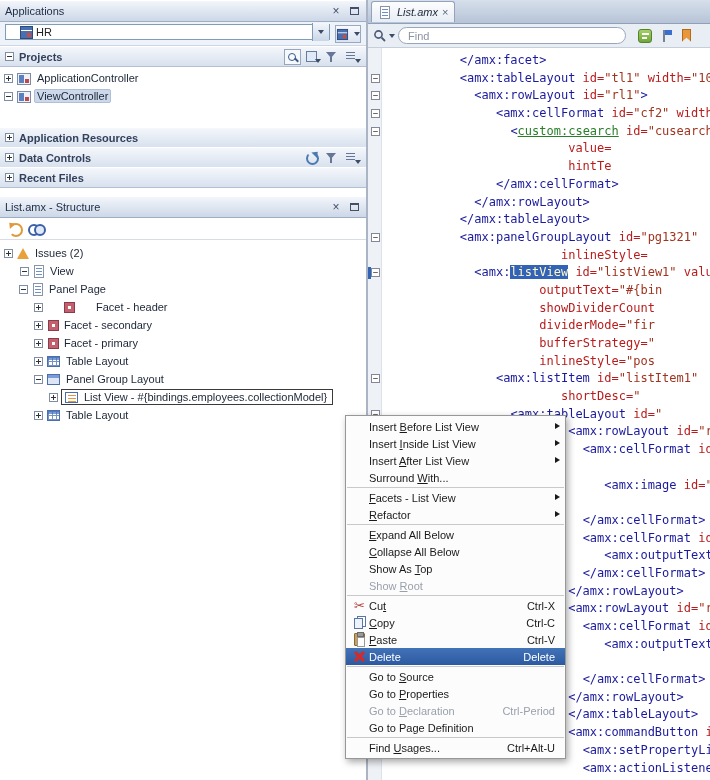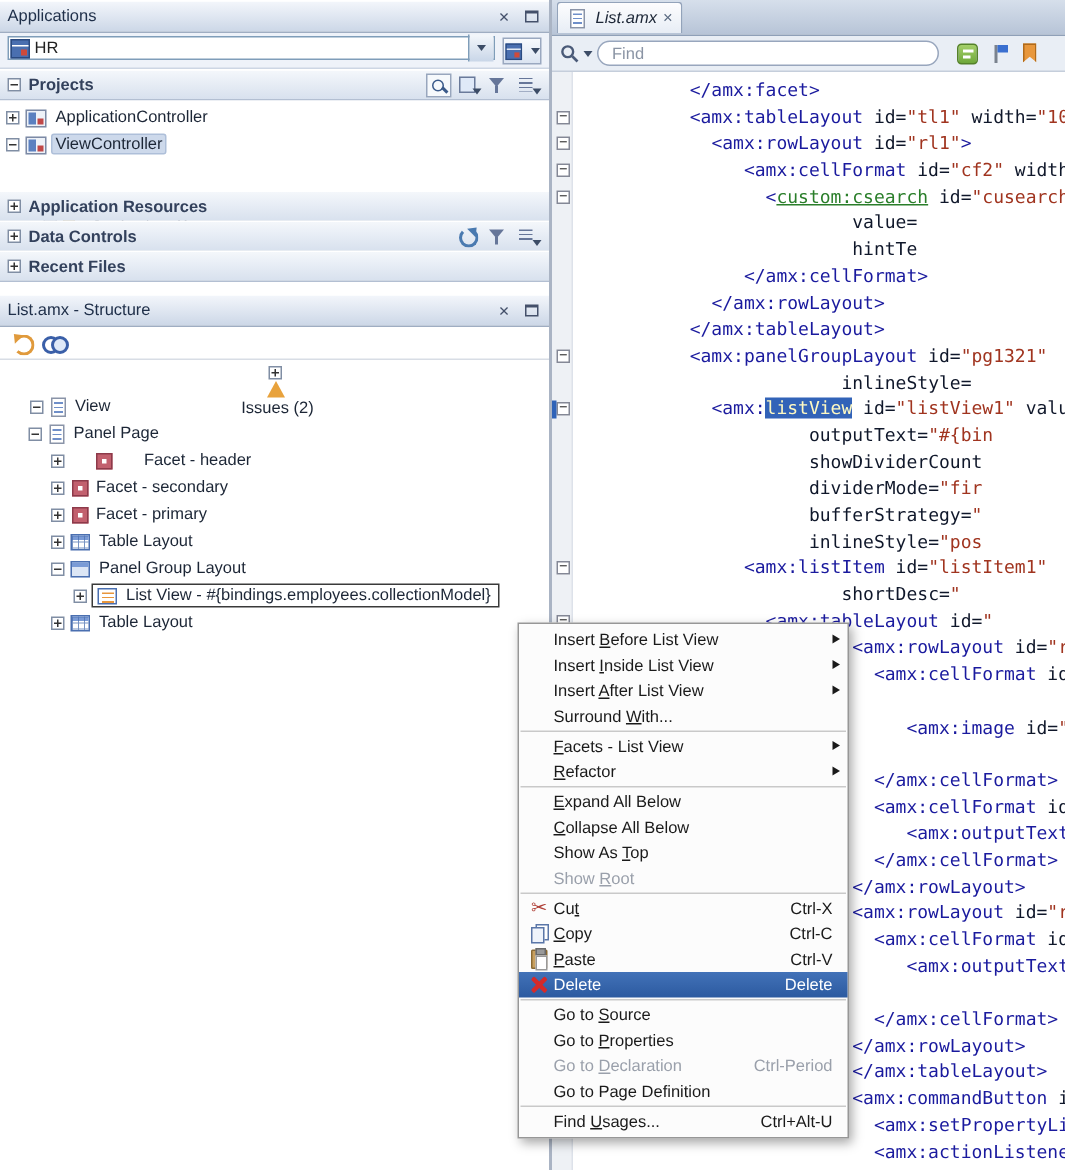--- a/index.html
+++ b/index.html
@@ -7,21 +7,21 @@
   body{position:relative;font-family:"Liberation Sans",sans-serif;font-size:11px;color:#222;background:#dfe4ec}
 
   
   .left{position:absolute;left:0;top:0;width:366px;height:780px;background:#fff}
   .panel-title{position:absolute;left:0;right:0;height:22px;background:linear-gradient(#f3f6fb,#ccd7e7);border-top:1px solid #fff;border-bottom:1px solid #9fadc2;display:flex;align-items:center;padding:0 5px}
   .panel-title .t{flex:1;color:#20304a}
   .wbtn{width:14px;height:14px;margin-left:4px;display:flex;align-items:center;justify-content:center;color:#44506a;font-size:12px;line-height:1;cursor:default}
   .sqico{width:9px;height:8px;border:1px solid #44506a;border-top-width:2px;display:inline-block}
 
   .hr-row{position:absolute;left:0;top:22px;right:0;height:24px;background:#eef2f9;border-bottom:1px solid #cdd6e4}
-  .combo{position:absolute;left:5px;top:2px;width:325px;height:16px;background:#fff;border:1px solid #7f9db9;display:flex;align-items:center;padding-left:1px}
+  .combo{position:absolute;left:5px;top:2px;width:325px;height:16px;background:#fff;border:1px solid #7f9db9;display:flex;align-items:center;padding-left:14px}
   .combo-btn{margin-left:auto;width:17px;height:18px;background:linear-gradient(#f4f7fb,#c9d6e8);border-left:1px solid #7f9db9;display:flex;align-items:center;justify-content:center}
   .hr-side{position:absolute;right:5px;top:3px;width:26px;height:18px;border:1px solid #9aa8c0;background:linear-gradient(#f8fafd,#dbe4f1);display:flex;align-items:center;justify-content:center;gap:2px}
   .cd{width:0;height:0;border-left:3px solid transparent;border-right:3px solid transparent;border-top:4px solid #3c4c66;display:inline-block}
 
   .bar{position:absolute;left:0;right:0;height:21px;background:linear-gradient(#f4f7fb,#d8e1ee);border-top:1px solid #fff;border-bottom:1px solid #b3bfd2;display:flex;align-items:center;padding:0 5px}
   .bar .bl{font-weight:700;color:#33415c;margin-left:2px}
   .bar .sp{flex:1}
 
   .eb{width:9px;height:9px;border:1px solid #808ea4;background:#fff;flex:none;position:relative;margin-right:3px}
   .eb::before{content:"";position:absolute;left:1px;right:1px;top:3px;height:1px;background:#333}
@@ -99,21 +99,21 @@
   .fb-flag::after{content:"";position:absolute;left:4px;top:1px;width:7px;height:5px;background:#3a6fd0}
   .fb-bm{width:9px;height:13px;background:#e8973c;border:1px solid #b06a1a;clip-path:polygon(0 0,100% 0,100% 100%,50% 72%,0 100%)}
 
   .code{position:absolute;left:0;right:0;top:48px;bottom:0;background:#fff;overflow:hidden;font-family:"DejaVu Sans Mono",monospace;font-size:12px}
   .gutter{position:absolute;left:0;top:0;bottom:0;width:14px;background:#eef1f5;border-right:1px solid #dde2ea}
   .lines{position:absolute;left:0;top:4px;right:0}
   .codeline{position:relative;height:17.7px;line-height:17.7px;white-space:pre;padding-left:34px}
   .fold{position:absolute;left:3px;top:4px;width:9px;height:9px;border:1px solid #848896;background:#fff;font-size:9px;line-height:7px;text-align:center;color:#333;font-family:"DejaVu Sans Mono",monospace;overflow:hidden}
   .cmark{position:absolute;left:0;top:3px;width:3px;height:12px;background:#2f63b8}
   .ct{color:#1a1a9e}
-  .ca{color:#0f172a}
+  .ca{color:#b91c1c}
   .cv{color:#a0341f}
   .cc{color:#2a7e2a;text-decoration:underline}
   .chl{background:#3263b8;color:#fef9c3}
 
   
   .menu{position:absolute;left:345px;top:415px;width:221px;background:#fcfcfc;border:1px solid #979797;box-shadow:2px 3px 7px rgba(0,0,0,.35);padding:2px 0;z-index:30}
   .mitem{height:17px;display:flex;align-items:center;padding:0 10px 0 4px;position:relative;color:#1a1a1a}
   .mitem .ic{width:19px;flex:none;display:flex;align-items:center;justify-content:center}
   .mitem .lbl{flex:1;white-space:nowrap}
   .mitem .sc{margin-left:10px;white-space:nowrap}
@@ -222,21 +222,21 @@
   </div>
 
   <div class="struct-tb">
     <span style="display:flex">
         <span class="tbi st-refresh"></span>
         <span class="tbi st-freeze"></span>
       </span>
   </div>
 
   <div class="treearea" id="struct-tree">
-      <div class="trow" style="padding-left: 4px; flex-direction: column;">
+      <div class="trow" style="padding-left: 4px;">
         <span class="eb plus"></span>
         <span class="ti i-issues"></span>
         <span class="lbl">Issues (2)</span>
       </div>
       <div class="trow" style="padding-left: 20px;">
         <span class="eb"></span>
         <span class="ti i-view"></span>
         <span class="lbl">View</span>
       </div>
       <div class="trow" style="padding-left: 19px;">

